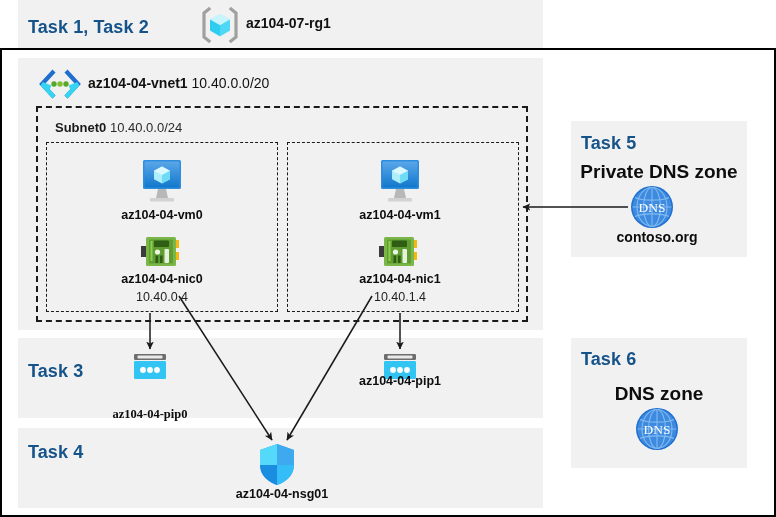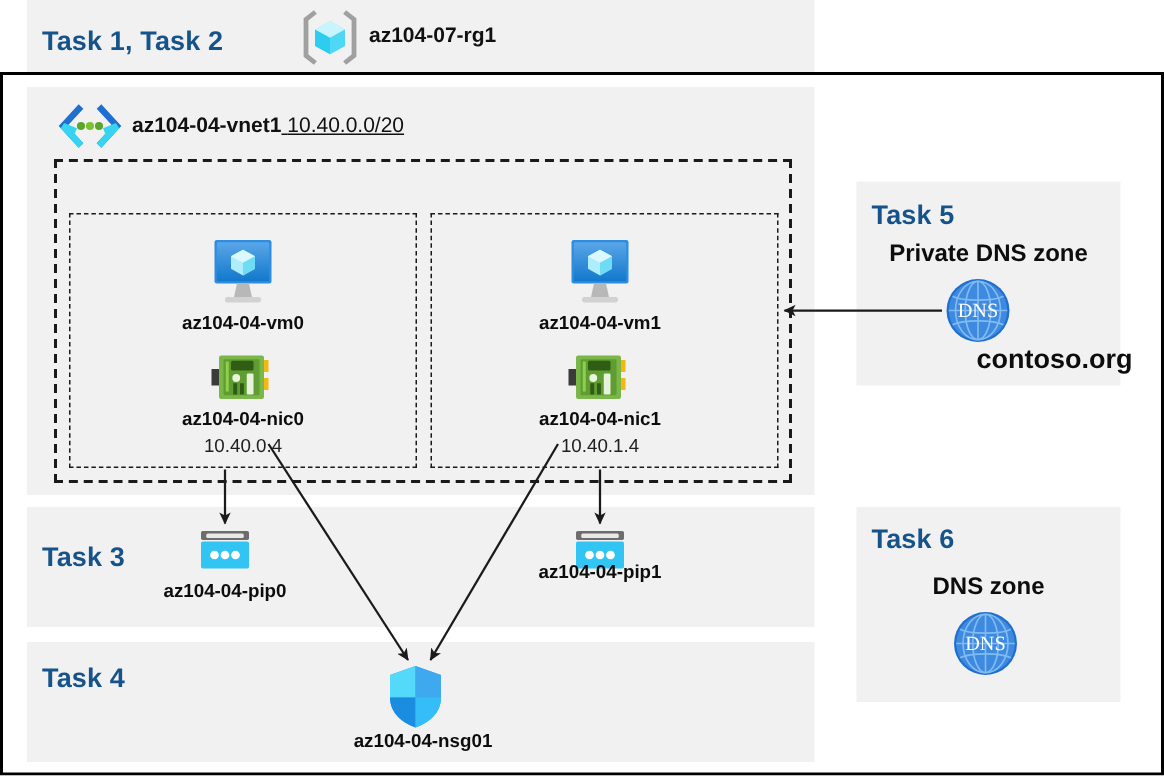--- a/index.html
+++ b/index.html
@@ -38,25 +38,25 @@
   }
   .cap-sub {
     position: absolute; text-align: center;
     font-size: 12.5px; font-weight: normal; color: #1f1f1f;
     white-space: nowrap; transform: translateX(-50%);
   }
   .hdr-title {
     position: absolute; font-size: 14px; white-space: nowrap; color: #111;
   }
   .hdr-title b { font-weight: bold; }
-  .hdr-title span { font-weight: normal; text-decoration: underline; }
+  .hdr-title span { font-weight: normal; }
 
   .zone-title {
     position: absolute; text-align: center; transform: translateX(-50%);
-    font-size: 16px; font-weight: bold; color: #0d0d0d; white-space: nowrap;
+    font-size: 19px; font-weight: bold; color: #0d0d0d; white-space: nowrap;
   }
 
   .icon { position: absolute; transform: translateX(-50%); line-height: 0; }
   svg { display: block; overflow: visible; }
   #wires { position: absolute; inset: 0; pointer-events: none; }
 </style>
 </head>
 <body>
 
 <div id="stage">
@@ -96,20 +96,23 @@
     </svg>
   </div>
 
   <div class="hdr-title" style="left:88px; top:75px;">
     <b>az104-04-vnet1</b><span>&nbsp;</span><span>10.40.0.0/20</span>
   </div>
 
   <div class="dashed" style="left:36px; top:106px; width:492px; height:216px;"></div>
 
   <div class="dashed-thin" style="left:46px; top:142px; width:232px; height:170px;"></div>
+  <div class="sub-title" style="left:55px; top:120px;">
+    <b>Subnet0</b><span>&nbsp;</span><span>10.40.0.0/24</span>
+  </div>
 
   <div class="icon" style="left:162px; top:158px;">
     <svg width="52" height="48" viewBox="0 0 52 48">
       <rect x="7" y="2" width="38" height="29" rx="1.5" fill="#2f8de0"></rect>
       <rect x="8.5" y="3.5" width="35" height="26" rx="1" fill="url(#vmg0)"></rect>
       <defs>
         <linearGradient id="vmg0" x1="0" y1="0" x2="0" y2="1">
           <stop offset="0" stop-color="#5aa6e8"></stop>
             <stop offset="1" stop-color="#1278cc"></stop>
         </linearGradient>
@@ -186,21 +189,21 @@
   <div class="icon" style="left:150px; top:352px;">
     <svg width="40" height="32" viewBox="0 0 40 32">
       <rect x="4" y="2" width="32" height="6" rx="1.2" fill="#6d6d6d"></rect>
       <rect x="7.5" y="3.6" width="25" height="3" rx="1" fill="#e9e9e9"></rect>
       <rect x="4" y="9" width="32" height="18" rx="1.2" fill="#32c5f4"></rect>
       <circle cx="13" cy="18" r="2.9" fill="#ffffff"></circle>
       <circle cx="20" cy="18" r="2.9" fill="#ffffff"></circle>
       <circle cx="27" cy="18" r="2.9" fill="#ffffff"></circle>
     </svg>
   </div>
-  <div class="cap" style="left:150px; top:387px;">az104-04-pip0</div>
+  <div class="cap" style="left:150px; top:407px;font-family:Liberation Serif, serif;">az104-04-pip0</div>
 
   <div class="icon" style="left:400px; top:352px;">
     <svg width="40" height="32" viewBox="0 0 40 32">
       <rect x="4" y="2" width="32" height="6" rx="1.2" fill="#6d6d6d"></rect>
       <rect x="7.5" y="3.6" width="25" height="3" rx="1" fill="#e9e9e9"></rect>
       <rect x="4" y="9" width="32" height="18" rx="1.2" fill="#32c5f4"></rect>
       <circle cx="13" cy="18" r="2.9" fill="#ffffff"></circle>
       <circle cx="20" cy="18" r="2.9" fill="#ffffff"></circle>
       <circle cx="27" cy="18" r="2.9" fill="#ffffff"></circle>
     </svg>
@@ -233,21 +236,21 @@
         <ellipse cx="23" cy="23" rx="8.5" ry="19.5"></ellipse>
         <ellipse cx="23" cy="23" rx="15" ry="19.5"></ellipse>
         <line x1="3.5" y1="23" x2="42.5" y2="23"></line>
         <path d="M6 13.5 C13 17, 33 17, 40 13.5"></path>
         <path d="M6 32.5 C13 29, 33 29, 40 32.5"></path>
         <line x1="23" y1="3.5" x2="23" y2="42.5"></line>
       </g>
       <text x="23" y="27.5" font-family="Liberation Serif, serif" font-size="13.5" fill="#ffffff" text-anchor="middle">DNS</text>
     </svg>
   </div>
-  <div class="cap" style="left:657px; top:229px; font-size:18px;margin-left:46px;">contoso.org</div>
+  <div class="cap" style="left:657px; top:229px; font-size:14px;">contoso.org</div>
 
   <div class="panel" style="left:571px; top:338px; width:176px; height:130px;"></div>
   <div class="task-label" style="left:581px; top:349px;">Task 6</div>
   <div class="zone-title" style="left:659px; top:383px;">DNS zone</div>
 
   <div class="icon" style="left:657px; top:406px;">
     <svg width="46" height="46" viewBox="0 0 46 46">
       <circle cx="23" cy="23" r="21" fill="#1f6fd0"></circle>
       <circle cx="23" cy="23" r="19.5" fill="#3d8ae0"></circle>
       <g fill="none" stroke="#8fc4f2" stroke-width="1.1" opacity="0.85">

